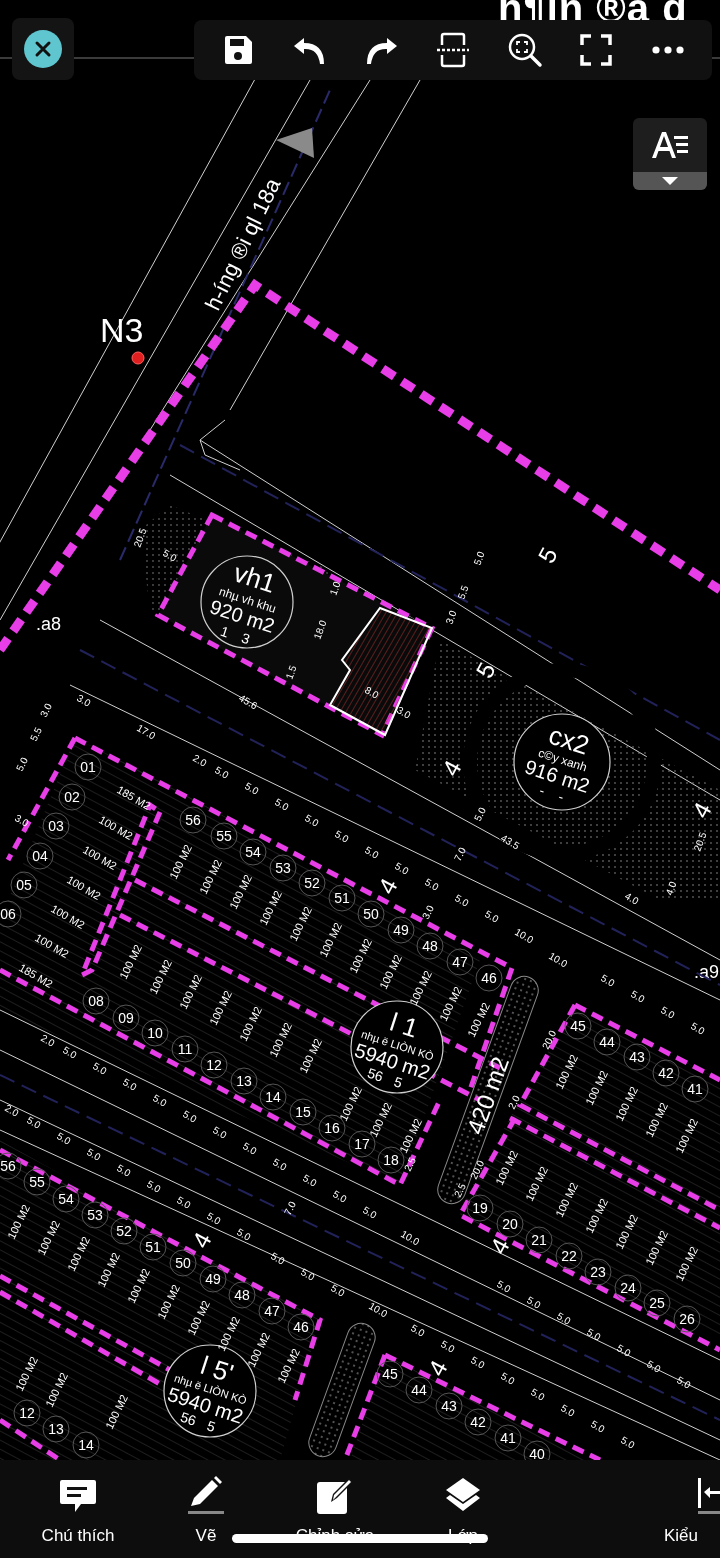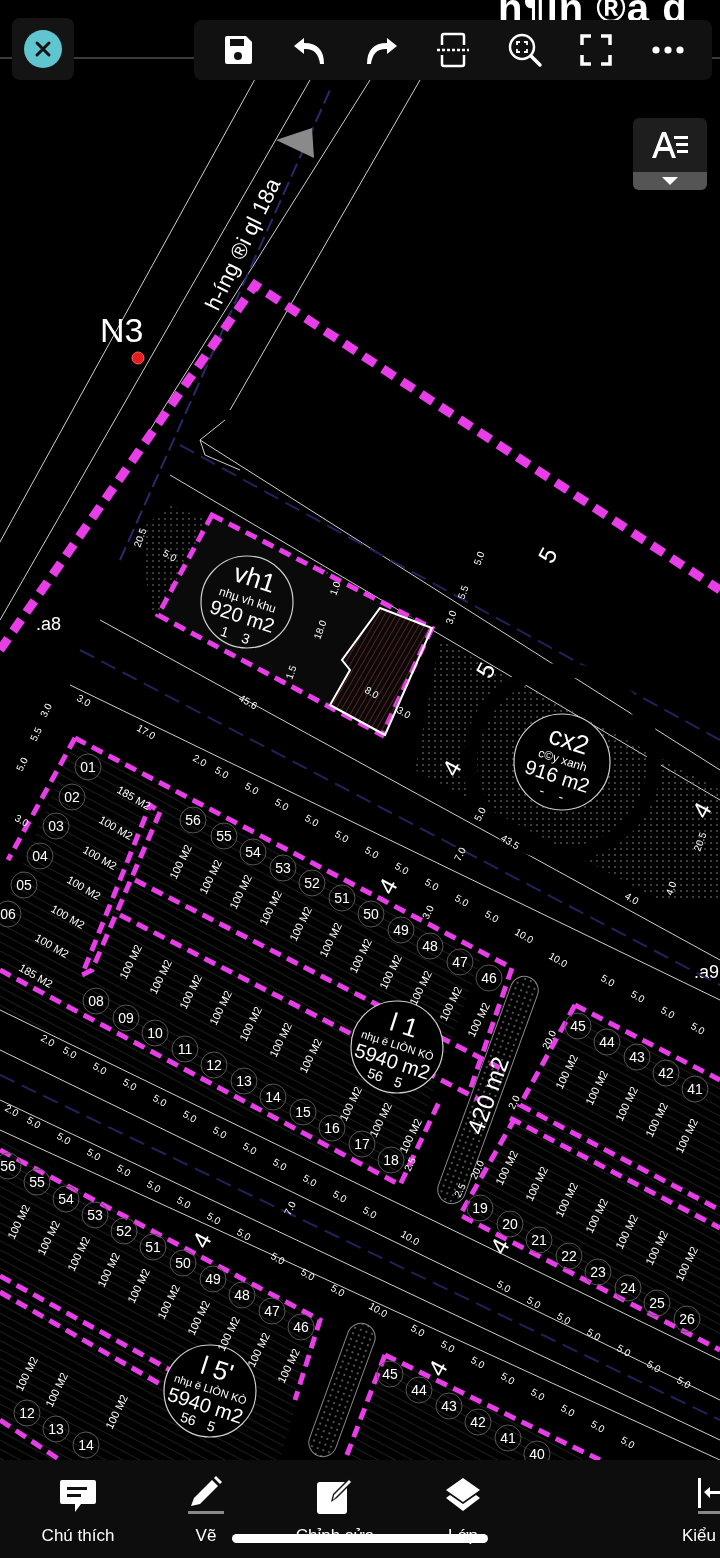--- a/index.html
+++ b/index.html
@@ -694,17 +694,17 @@
     <div class="lbl">Lớp</div>
   </div>
   <div class="bb-item" style="left:664px; width:90px; align-items:flex-start;">
     <div class="ico" style="justify-content:flex-start; padding-left:32px;">
       <svg width="30" height="40" viewBox="0 0 30 40">
         <rect x="2" y="2" width="3" height="30" fill="#fff"></rect>
         <path d="M8 16 L14 11 L14 15 L30 15 L30 18 L14 18 L14 22 Z" fill="#fff"></path>
         <rect x="2" y="35" width="28" height="3" fill="#888"></rect>
       </svg>
     </div>
-    <div class="lbl" style="margin-left:18px;text-align:right;">Kiểu</div>
+    <div class="lbl" style="text-align:right;">Kiểu</div>
   </div>
 </div>
 
 <div class="home-ind"></div>
 
 </body></html>

